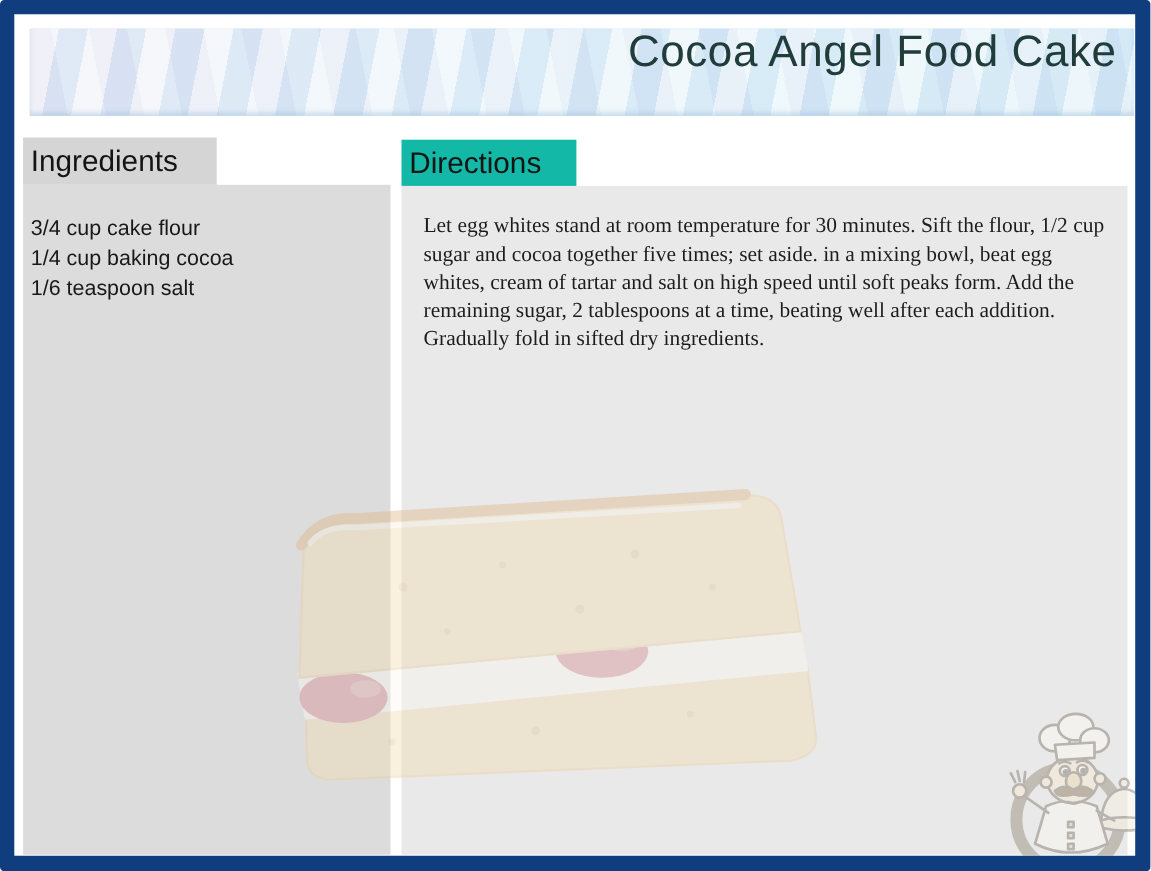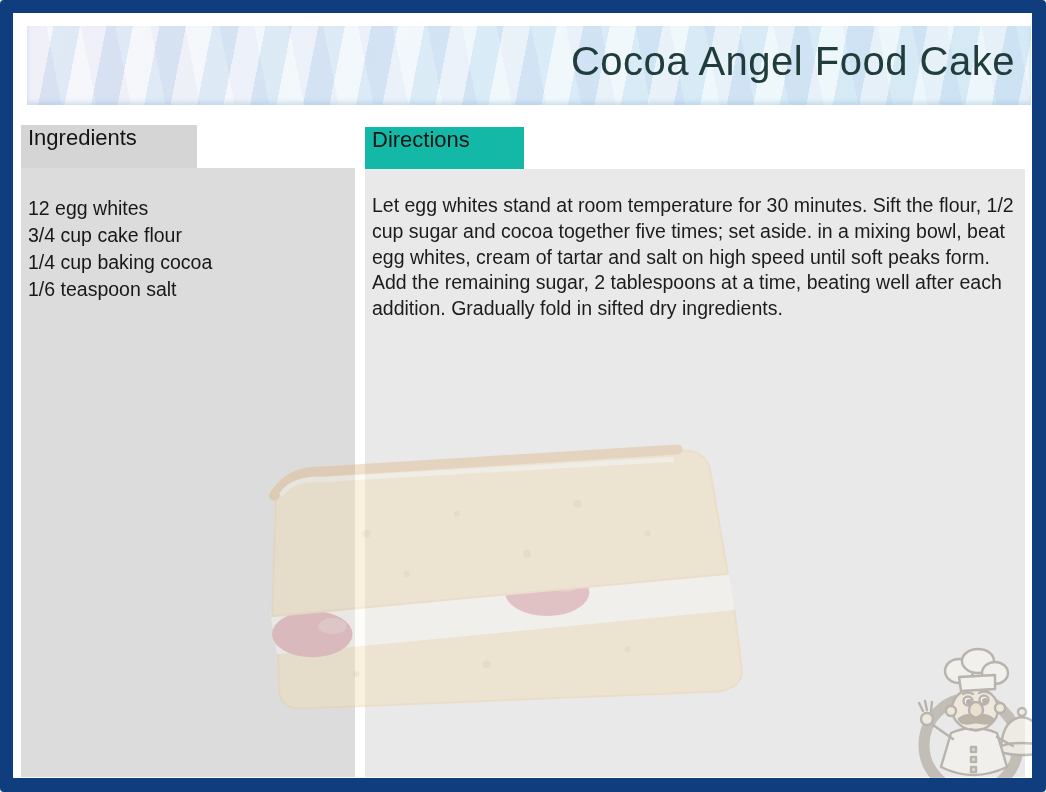--- a/index.html
+++ b/index.html
@@ -19,55 +19,55 @@
 
   
   .banner {
     position:absolute; left:14px; top:13px; width:1004px; height:79px;
     background-color:#d9ecf5;
     background-image:
       repeating-linear-gradient(101deg, rgba(255,255,255,0.45) 0 26px, rgba(196,222,243,0.35) 26px 52px),
       repeating-linear-gradient(79deg, rgba(216,214,240,0.30) 0 34px, rgba(255,255,255,0.30) 34px 68px),
       linear-gradient(100deg, #e9e8f3 0%, #daeef6 45%, #cfeaf4 100%);
     box-shadow: inset 0 -3px 4px rgba(140,180,215,0.35);
-    display:flex; align-items:center; justify-content:flex-end;
+    display:flex; align-items:flex-start; justify-content:flex-end;
     padding:0 16px 10px 0;
   }
   .banner-title {
     font-size:40px; line-height:1.05; font-weight:400;
     color:#203d3b; letter-spacing:0.5px;
   }
 
   
   .col-heading {
     position:absolute; z-index:2;
-    display:flex; 
-    font-size:22px; color:#141414; padding-left:7px;
+    display:flex; align-items:center;
+    font-size:27px; color:#141414; padding-left:7px;
   }
   .ingredients-heading { left:8px; top:112px; width:176px; height:43px; background:#d5d5d5; }
   .directions-heading  { left:352px; top:114px; width:159px; height:42px; background:#14b8a6; }
 
   .ingredients-body {
     position:absolute; left:8px; top:155px; width:334px; height:609px;
     background:#dcdcdc; z-index:0;
   }
   .directions-body {
     position:absolute; left:352px; top:156px; width:660px; height:608px;
     background:#e9e9e9; z-index:0;
   }
 
   .ingredients-list {
     position:relative; z-index:2;
     margin:0; padding:27px 4px 0 7px; list-style:none;
     font-size:19.5px; line-height:27px; color:#181818;
   }
   .directions-text {
     position:relative; z-index:2;
-    padding:24px 10px 0 7px;
-    font-size:19.5px; line-height:25.8px; color:#1c1c1c;
+    padding:24px 10px 0 20px;
+    font-size:19.5px; line-height:25.8px; color:#1c1c1c;font-family:Liberation Serif, serif;
   }
   .directions-text p { margin:0 0 26px 0; }
 
   
   .cake-watermark {
     position:absolute; left:233px; top:420px; width:522px; height:312px;
     z-index:1; opacity:0.42; pointer-events:none;
   }
   .chef-watermark {
     position:absolute; left:888px; top:634px; width:148px; height:150px;
@@ -81,21 +81,20 @@
 
   <div class="banner">
     <div class="banner-title">Cocoa Angel Food Cake</div>
   </div>
 
   <div class="col-heading ingredients-heading">
     <span>Ingredients</span>
   </div>
   <div class="ingredients-body">
     <ul class="ingredients-list">
-        <li>12 egg whites</li>
         <li>3/4 cup cake flour</li>
         <li>1/4 cup baking cocoa</li>
         <li>1/6 teaspoon salt</li>
       </ul>
   </div>
 
   <div class="col-heading directions-heading">
     <span>Directions</span>
   </div>
   <div class="directions-body">

